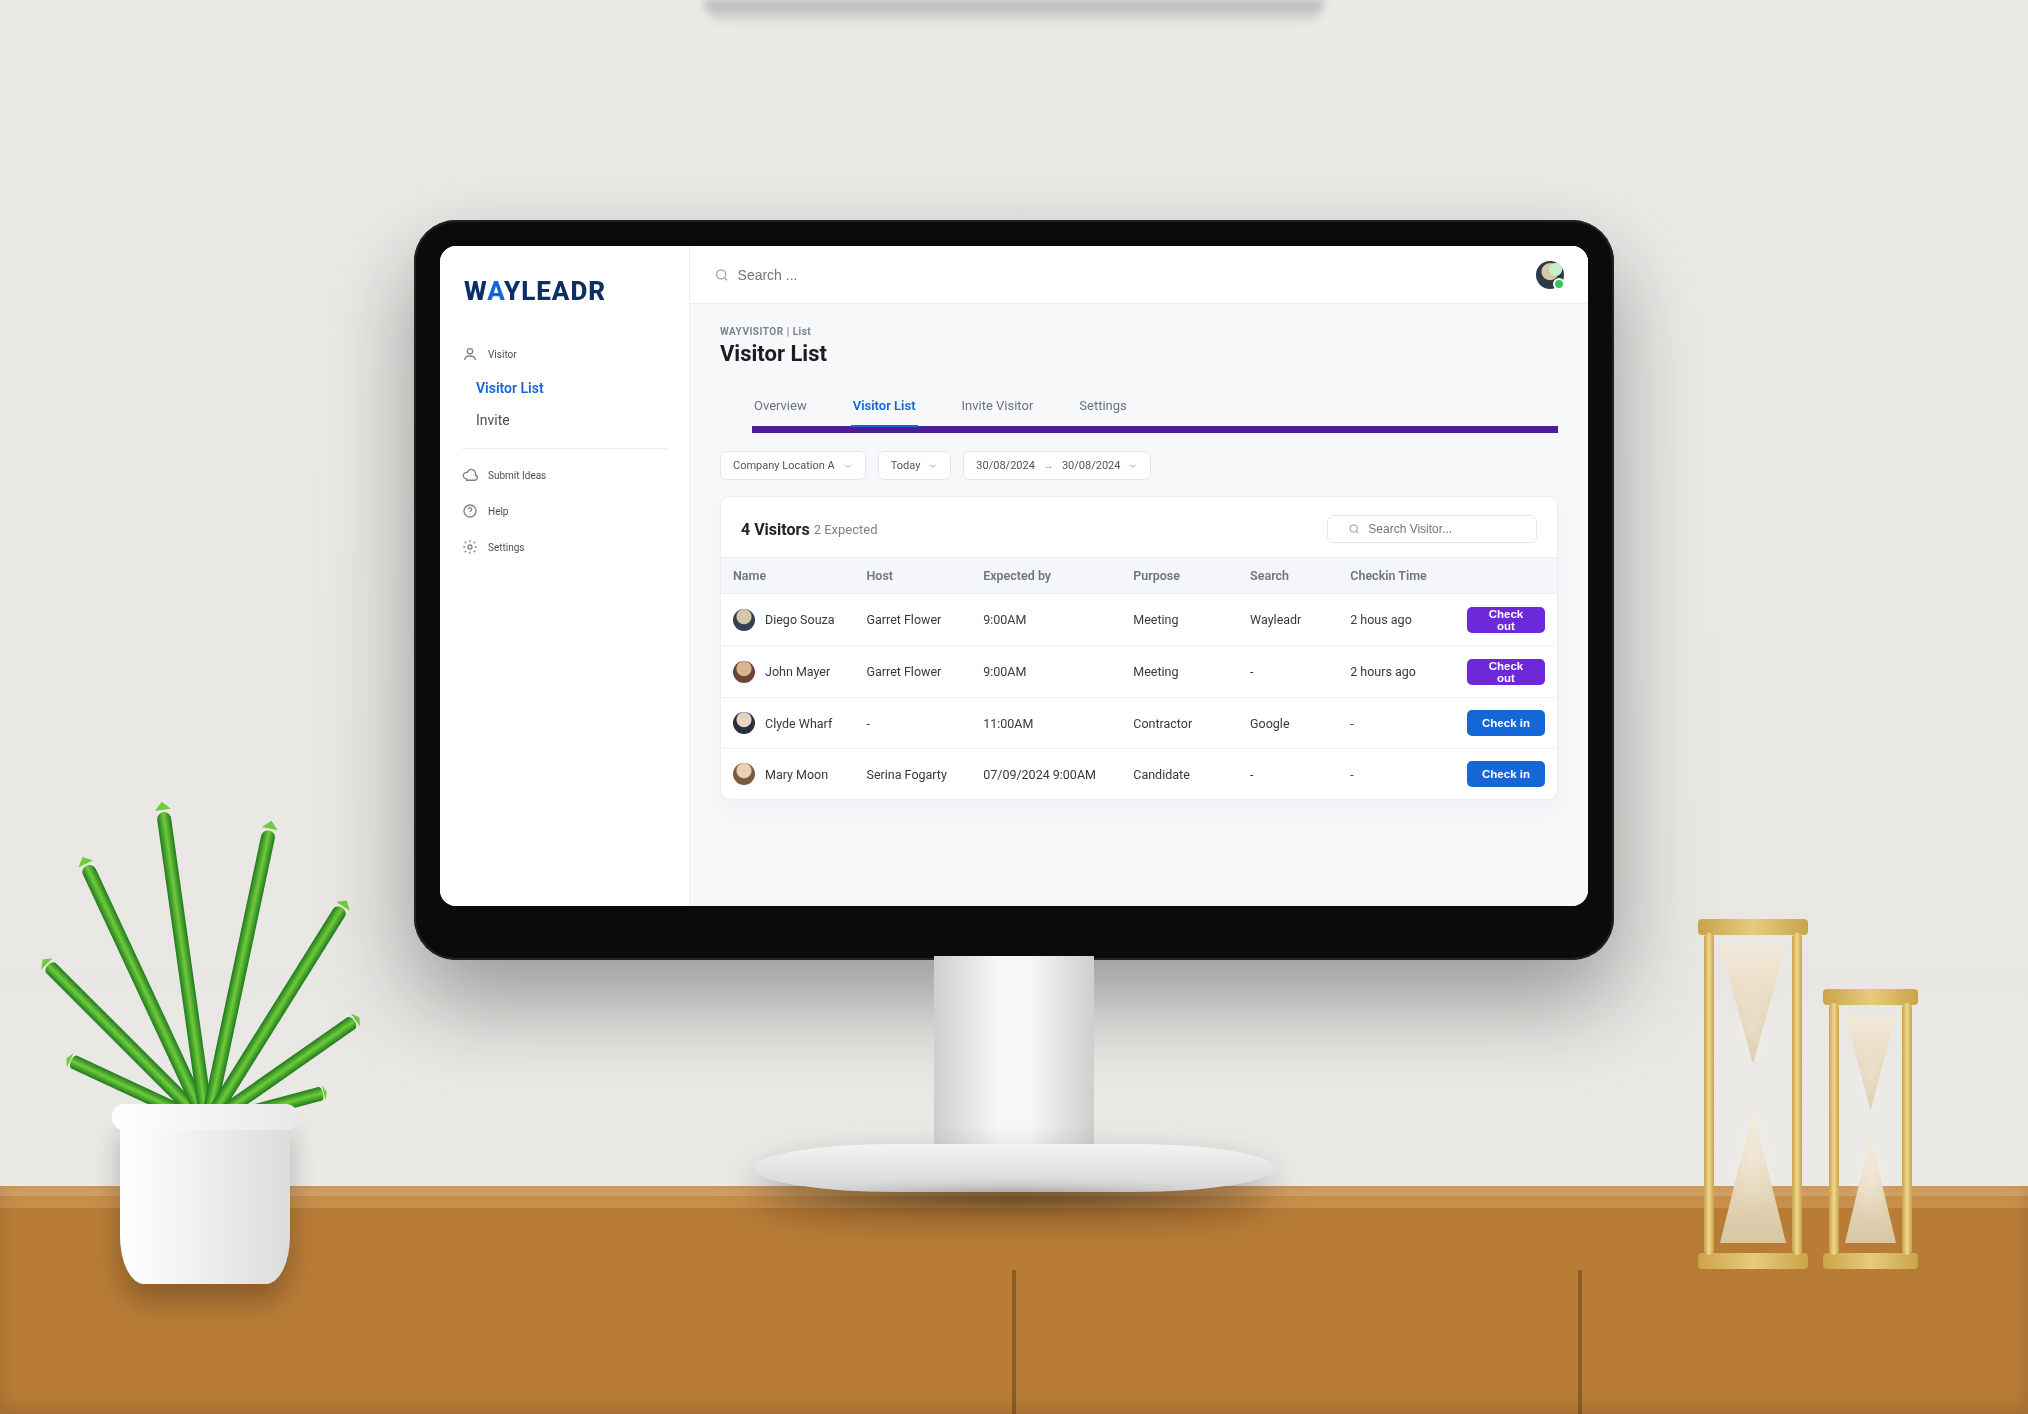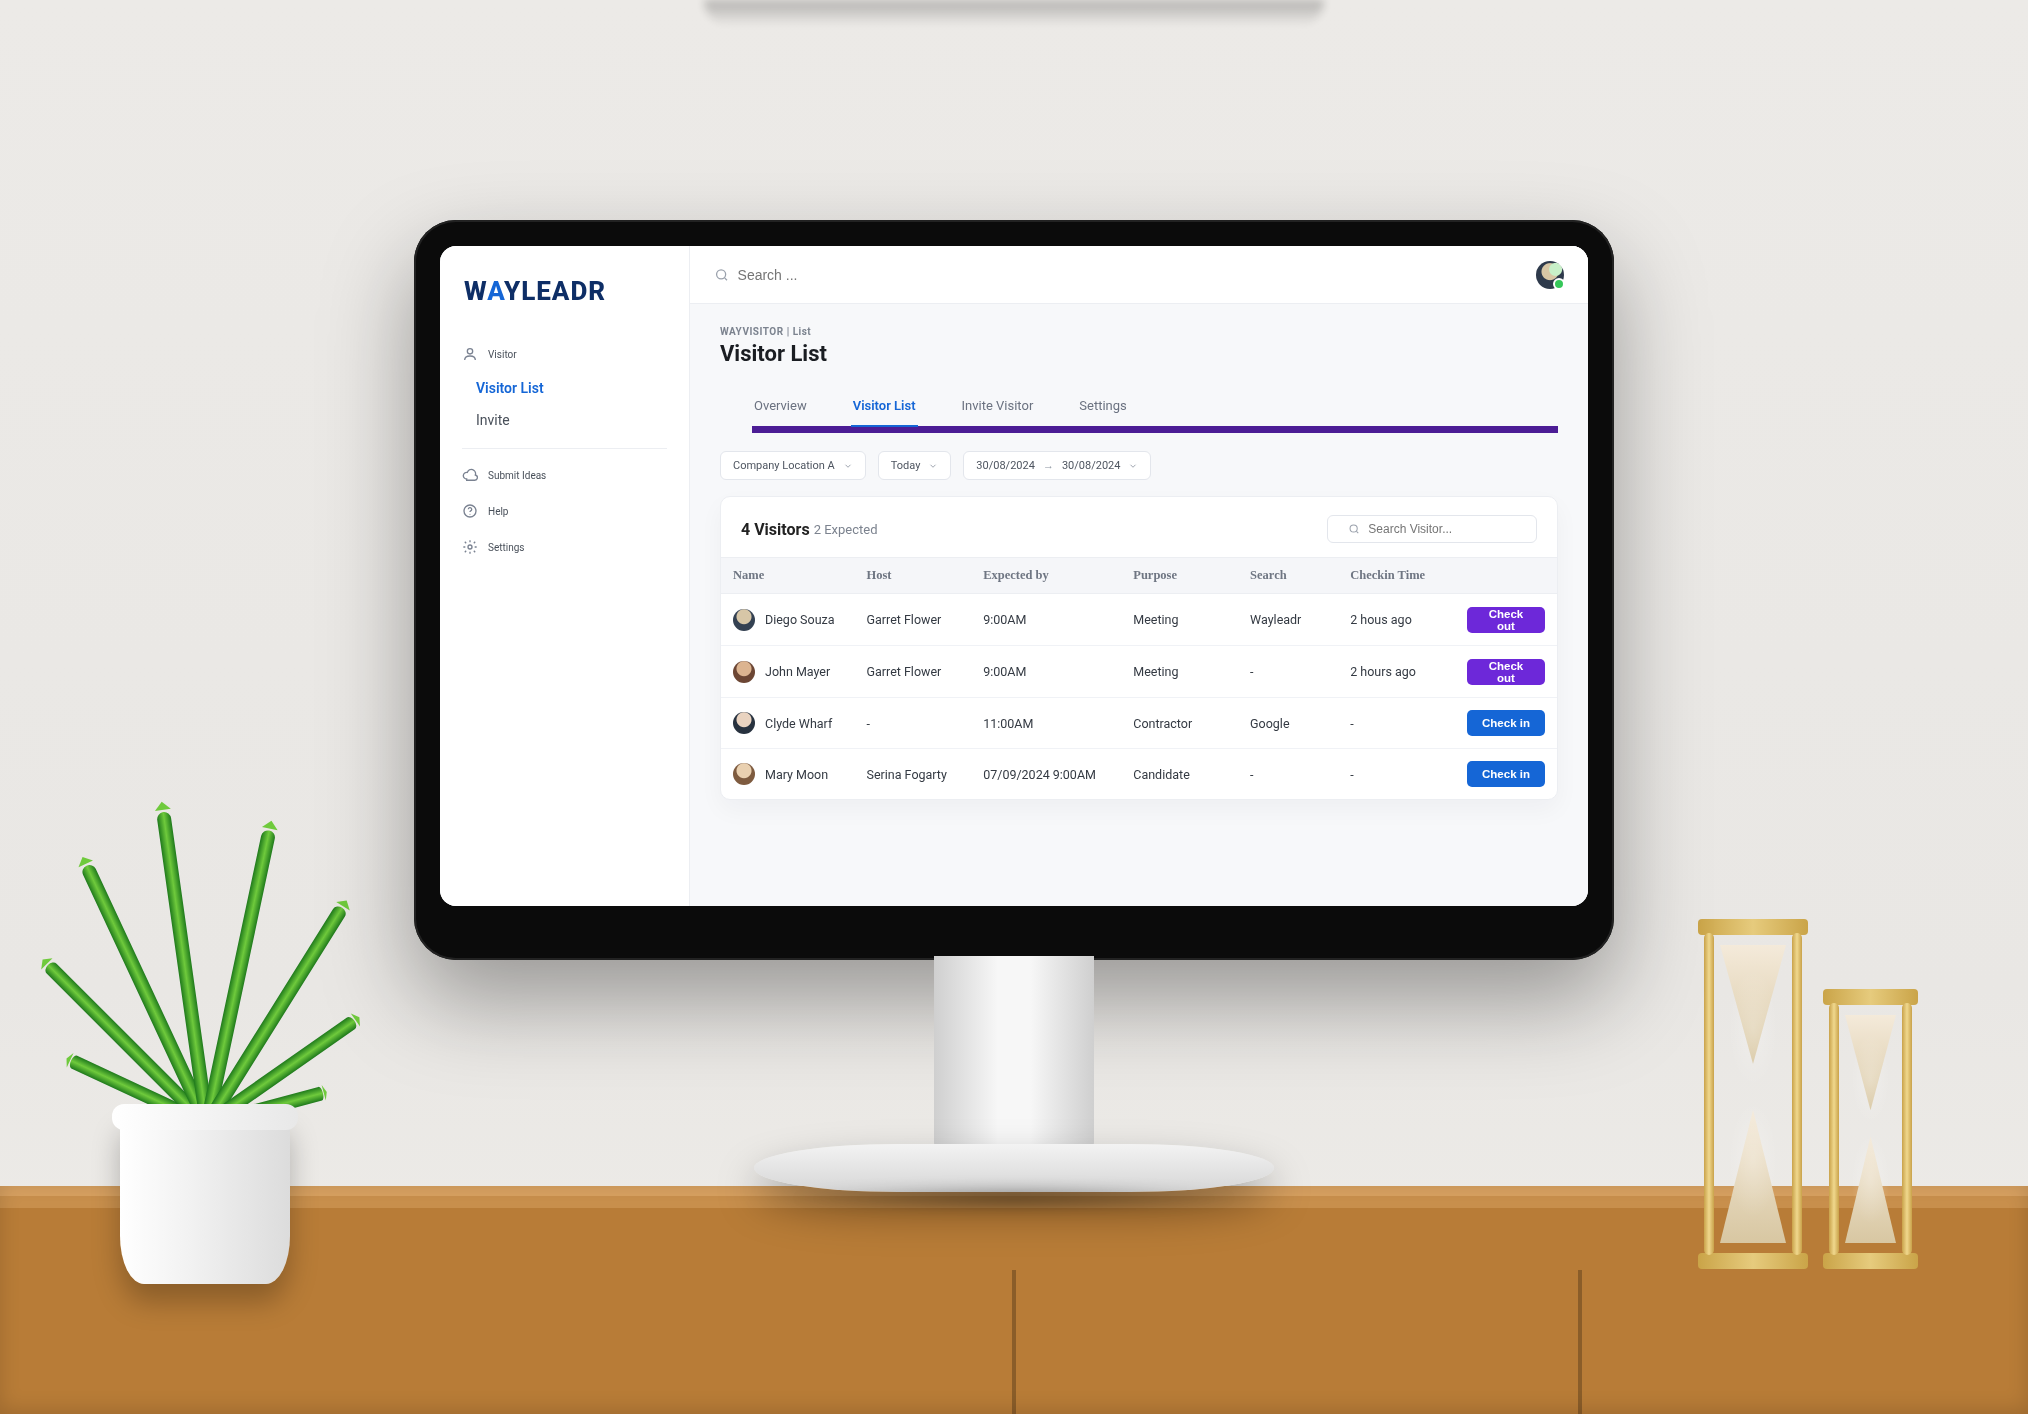--- a/index.html
+++ b/index.html
@@ -320,21 +320,20 @@
   table.vtable {
     width: 100%; border-collapse: collapse;
     font-size: 12.5px;
   }
   .vtable thead th {
     text-align: left; font-weight: 600; color: #6f7683;
     background: #f5f6f9;
     padding: 10px 12px;
     border-top: 1px solid #eceef2;
     border-bottom: 1px solid #eceef2;
-    font-family: Liberation Serif, serif;
   }
   .vtable tbody td {
     padding: 12px 12px;
     border-bottom: 1px solid #f0f2f6;
     color: #343a43;
     vertical-align: middle;
   }
   .vtable tbody tr:last-child td { border-bottom: none; }
 
   .name-cell { display: flex; align-items: center; gap: 10px;}

